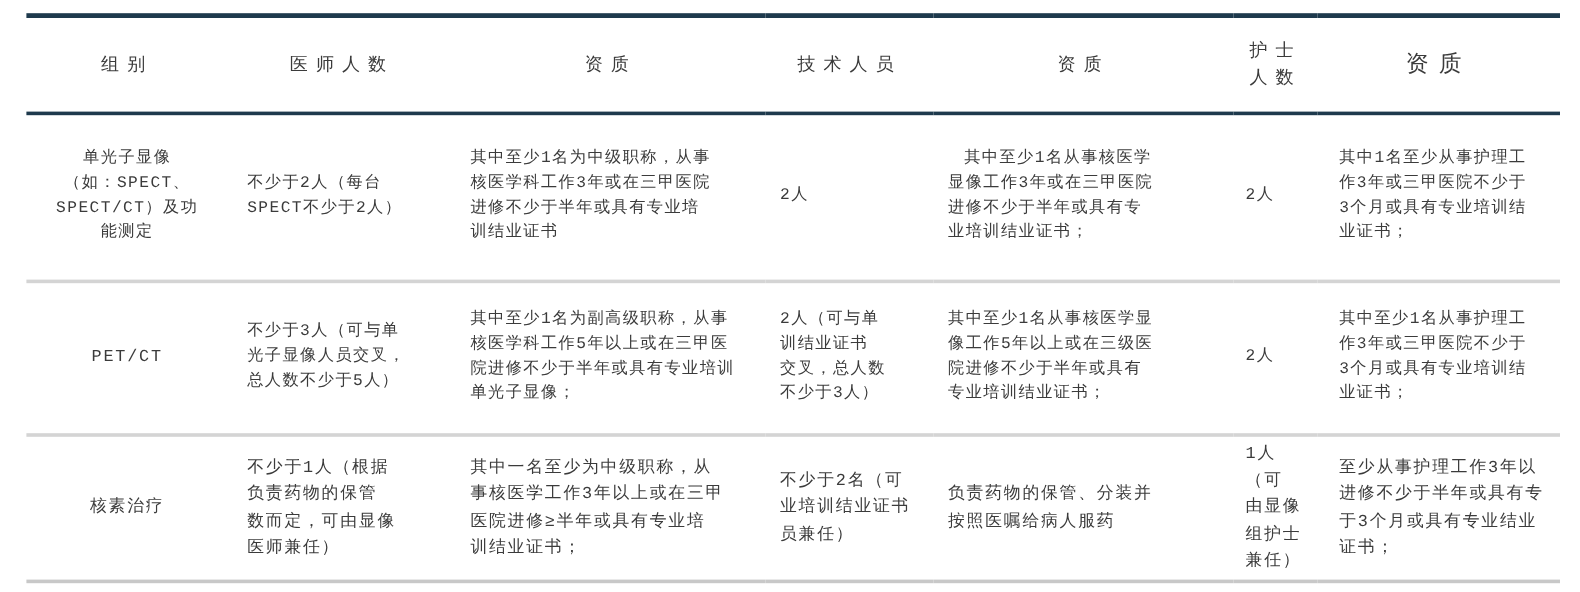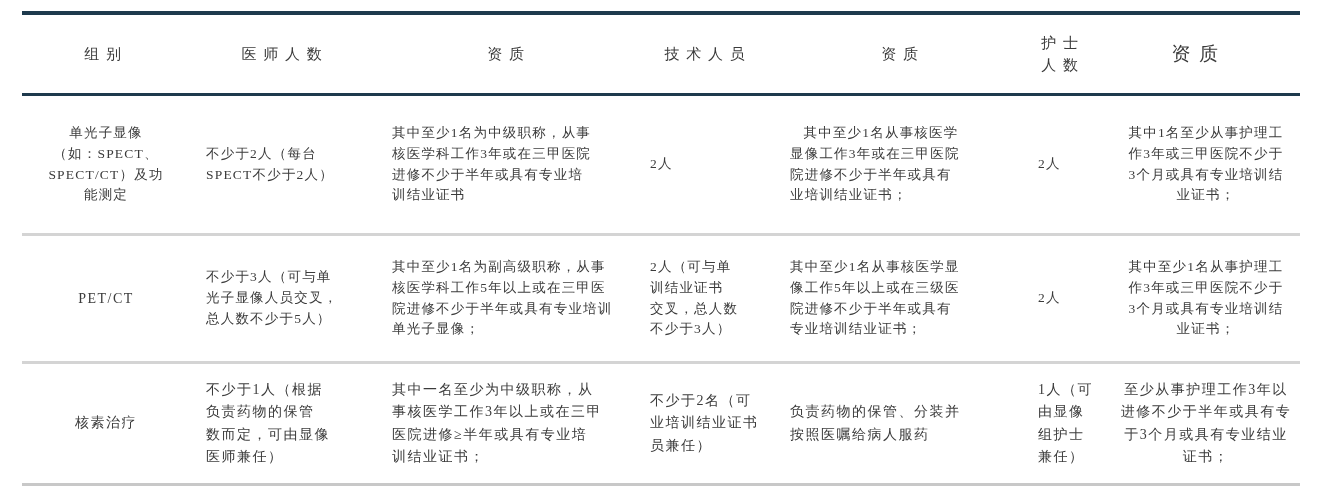--- a/index.html
+++ b/index.html
@@ -44,24 +44,25 @@
   th.big { font-size: 19px; }
 
   td {
     vertical-align: middle;
     font-size: 13.5px;
     line-height: 1.55;
     letter-spacing: 1.2px;
     white-space: pre-line;
     text-align: left;
     padding: 0 4px 0 12px;
+    font-family: Liberation Mono, monospace;
   }
   td.center { text-align: center; padding: 0 2px; }
   td.pad16 { padding-left: 16px; }
-  td.pad18 { padding-left: 18px; text-align: center; }
+  td.pad18 { padding-left: 18px; }
   td.pad10 { padding-left: 10px; }
   td.indent { text-indent: 1em; }
   td.petct { font-size: 14px; letter-spacing: 1.5px; }
 
   tr.r1 { height: 140px; border-bottom: 3px solid #d4d4d4; }
   tr.r2 { height: 128px; border-bottom: 3px solid #d4d4d4; }
   tr.r3 { height: 122px; border-bottom: 3px solid #c8c8c8; }
   tr.r3 td { font-size: 14px; line-height: 1.6; letter-spacing: 1.5px; }
 </style>
 </head>
@@ -97,21 +98,21 @@
 能测定</td>
       <td class="pad16">不少于2人（每台
 SPECT不少于2人）</td>
       <td>其中至少1名为中级职称，从事
 核医学科工作3年或在三甲医院
 进修不少于半年或具有专业培
 训结业证书</td>
       <td>2人</td>
       <td class="indent">其中至少1名从事核医学
 显像工作3年或在三甲医院
-院进修不少于半年或具有
+进修不少于半年或具有专
 业培训结业证书；</td>
       <td class="pad10">2人</td>
       <td class="pad18">其中1名至少从事护理工
 作3年或三甲医院不少于
 3个月或具有专业培训结
 业证书；</td>
     </tr>
     <tr class="r2">
       <td class="center petct">PET/CT</td>
       <td class="pad16">不少于3人（可与单

